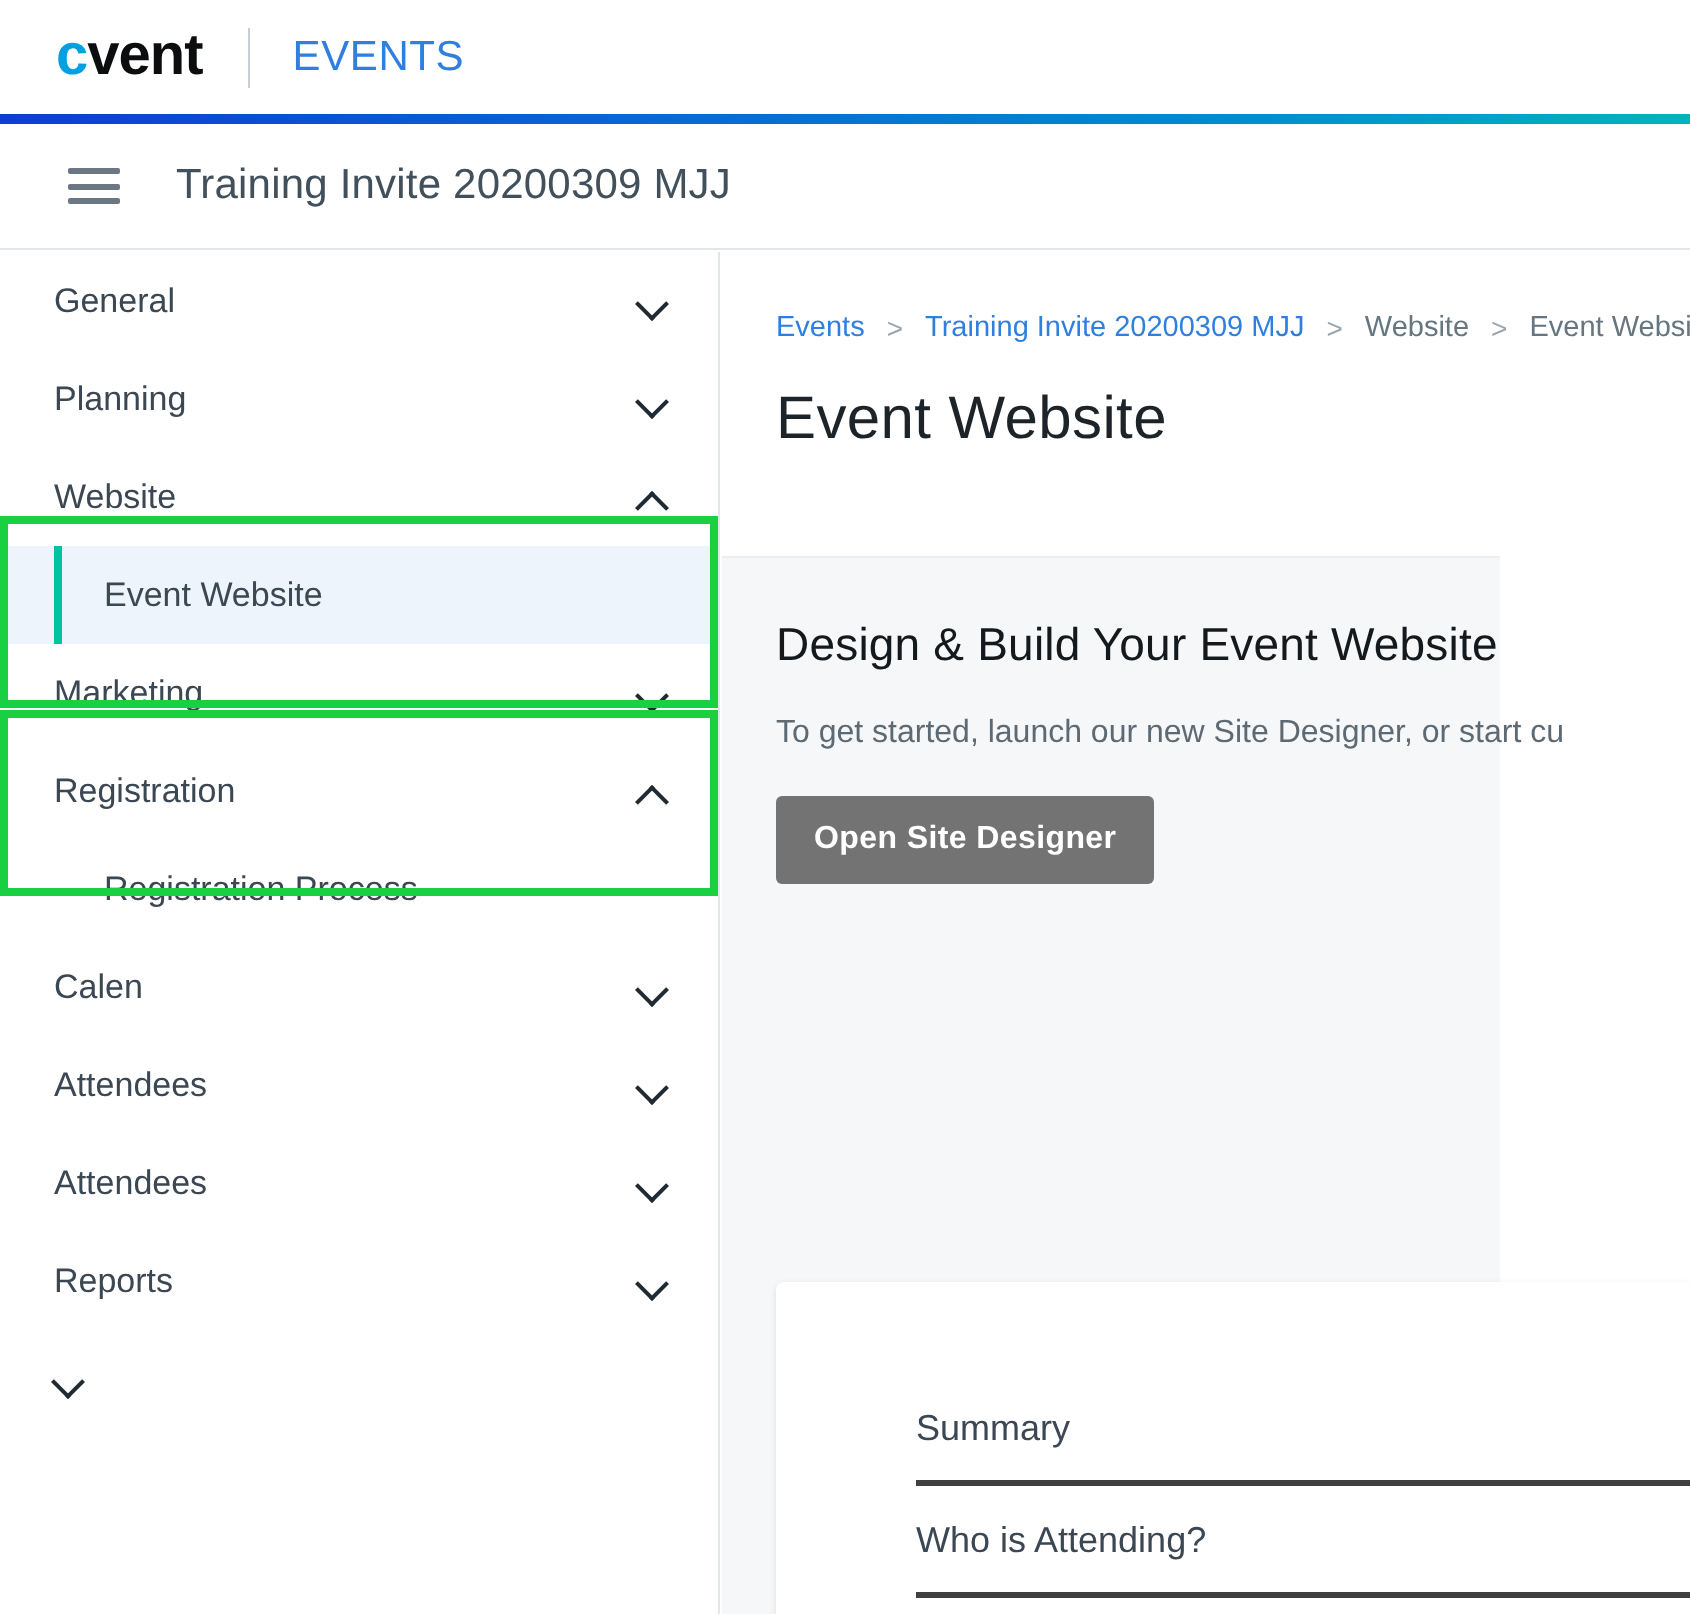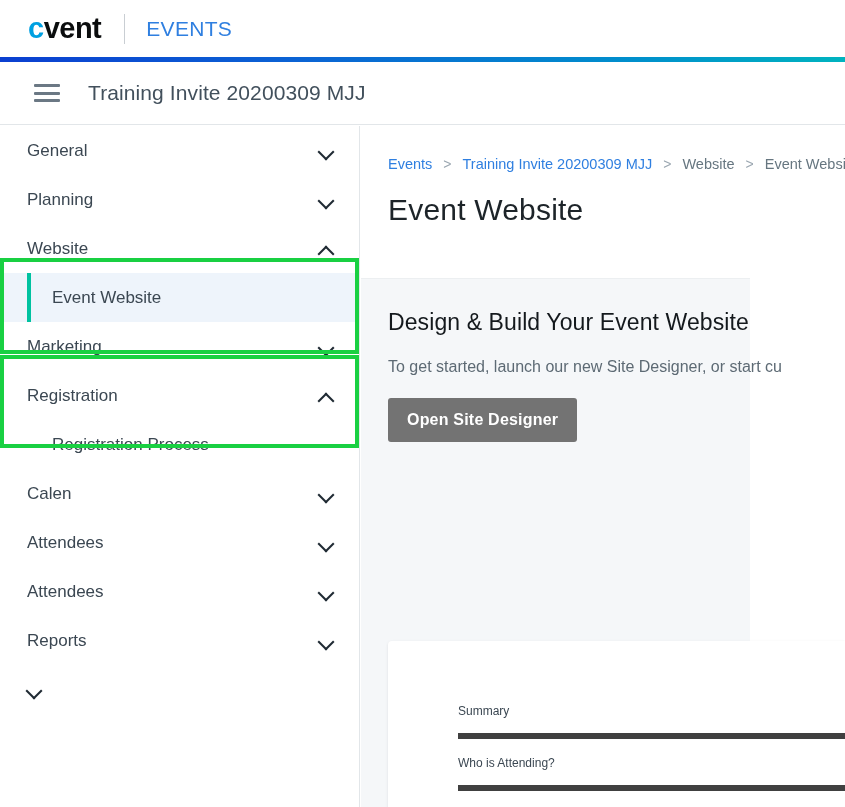--- a/index.html
+++ b/index.html
@@ -278,22 +278,22 @@
     font-size: 22px;
     color: #1d2429;
     font-weight: normal;
   }
   .page-list {
     margin-top: 16px;
   }
   .page-item {
     margin: 0 0 0 70px;
     padding: 17px 0 15px 0;
-    border-bottom: 6px solid #404040;
-    font-size: 12px;
+    border-bottom: 3px solid #404040;
+    font-size: 18px;
     color: #3b4752;
     cursor: pointer;
   }
 </style>
 </head>
 <body>
 
 <div class="top-header">
   <div class="brand">
     <div class="logo-word"><span class="logo-c">c</span><span>vent</span></div>

